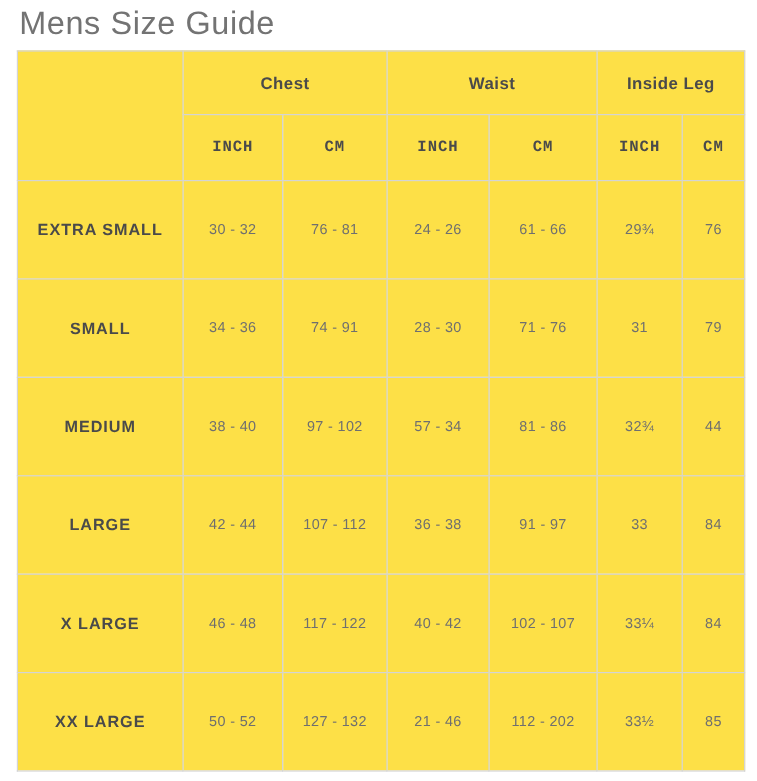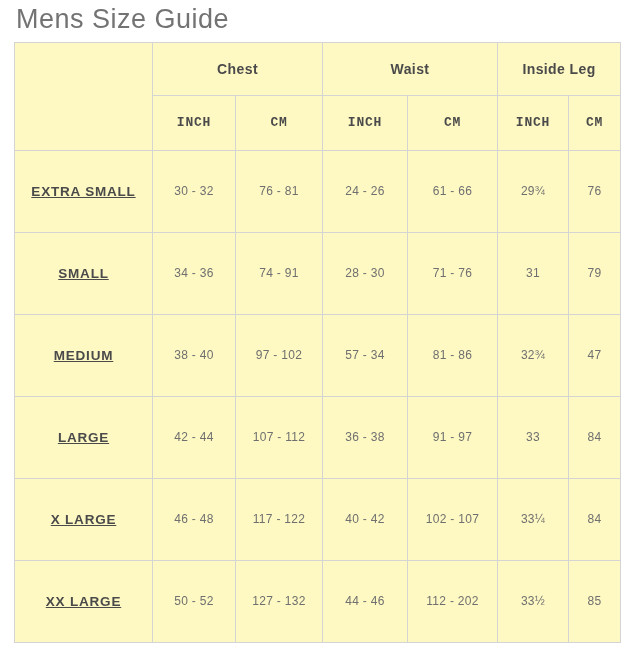--- a/index.html
+++ b/index.html
@@ -28,21 +28,21 @@
     margin: 7px 0 0 14px;
     width: 606px;
     background: #ffffff;
   }
   table.size-guide th,
   table.size-guide td {
     border: 1px solid #d4d4d4;
     text-align: center;
     vertical-align: middle;
     padding: 4px;
-    background: #fef9c3;
+    background: #fde047;
   }
   tr.group-row    { height: 53px; }
   tr.unit-row     { height: 55px; font-family: Liberation Mono, monospace; }
   tr.data-row     { height: 82px; }
   .corner-cell {
     
   }
   .group-h {
     font-size: 14px;
     font-weight: bold;
@@ -54,21 +54,20 @@
     font-weight: bold;
     color: #4a4a4a;
     letter-spacing: 0.8px;
   }
   .size-c {
     font-size: 13.5px;
     font-weight: bold;
     color: #4a4a4a;
     letter-spacing: 0.8px;
     text-transform: uppercase;
-    text-decoration: underline;
   }
   .val-c {
     font-size: 12px;
     font-weight: normal;
     color: #6f6f6f;
     letter-spacing: 0.3px;
   }
 </style>
 </head>
 <body>
@@ -119,21 +118,21 @@
       <td class="val-c">31</td>
       <td class="val-c">79</td>
     </tr>
     <tr class="data-row">
       <td class="size-c">MEDIUM</td>
       <td class="val-c">38 - 40</td>
       <td class="val-c">97 - 102</td>
       <td class="val-c">57 - 34</td>
       <td class="val-c">81 - 86</td>
       <td class="val-c">32¾</td>
-      <td class="val-c">47</td>
+      <td class="val-c">44</td>
     </tr>
     <tr class="data-row">
       <td class="size-c">LARGE</td>
       <td class="val-c">42 - 44</td>
       <td class="val-c">107 - 112</td>
       <td class="val-c">36 - 38</td>
       <td class="val-c">91 - 97</td>
       <td class="val-c">33</td>
       <td class="val-c">84</td>
     </tr>
@@ -143,19 +142,19 @@
       <td class="val-c">117 - 122</td>
       <td class="val-c">40 - 42</td>
       <td class="val-c">102 - 107</td>
       <td class="val-c">33¼</td>
       <td class="val-c">84</td>
     </tr>
     <tr class="data-row">
       <td class="size-c">XX LARGE</td>
       <td class="val-c">50 - 52</td>
       <td class="val-c">127 - 132</td>
-      <td class="val-c">44 - 46</td>
+      <td class="val-c">21 - 46</td>
       <td class="val-c">112 - 202</td>
       <td class="val-c">33½</td>
       <td class="val-c">85</td>
     </tr>
   </tbody>
 </table>
 
 </body></html>

